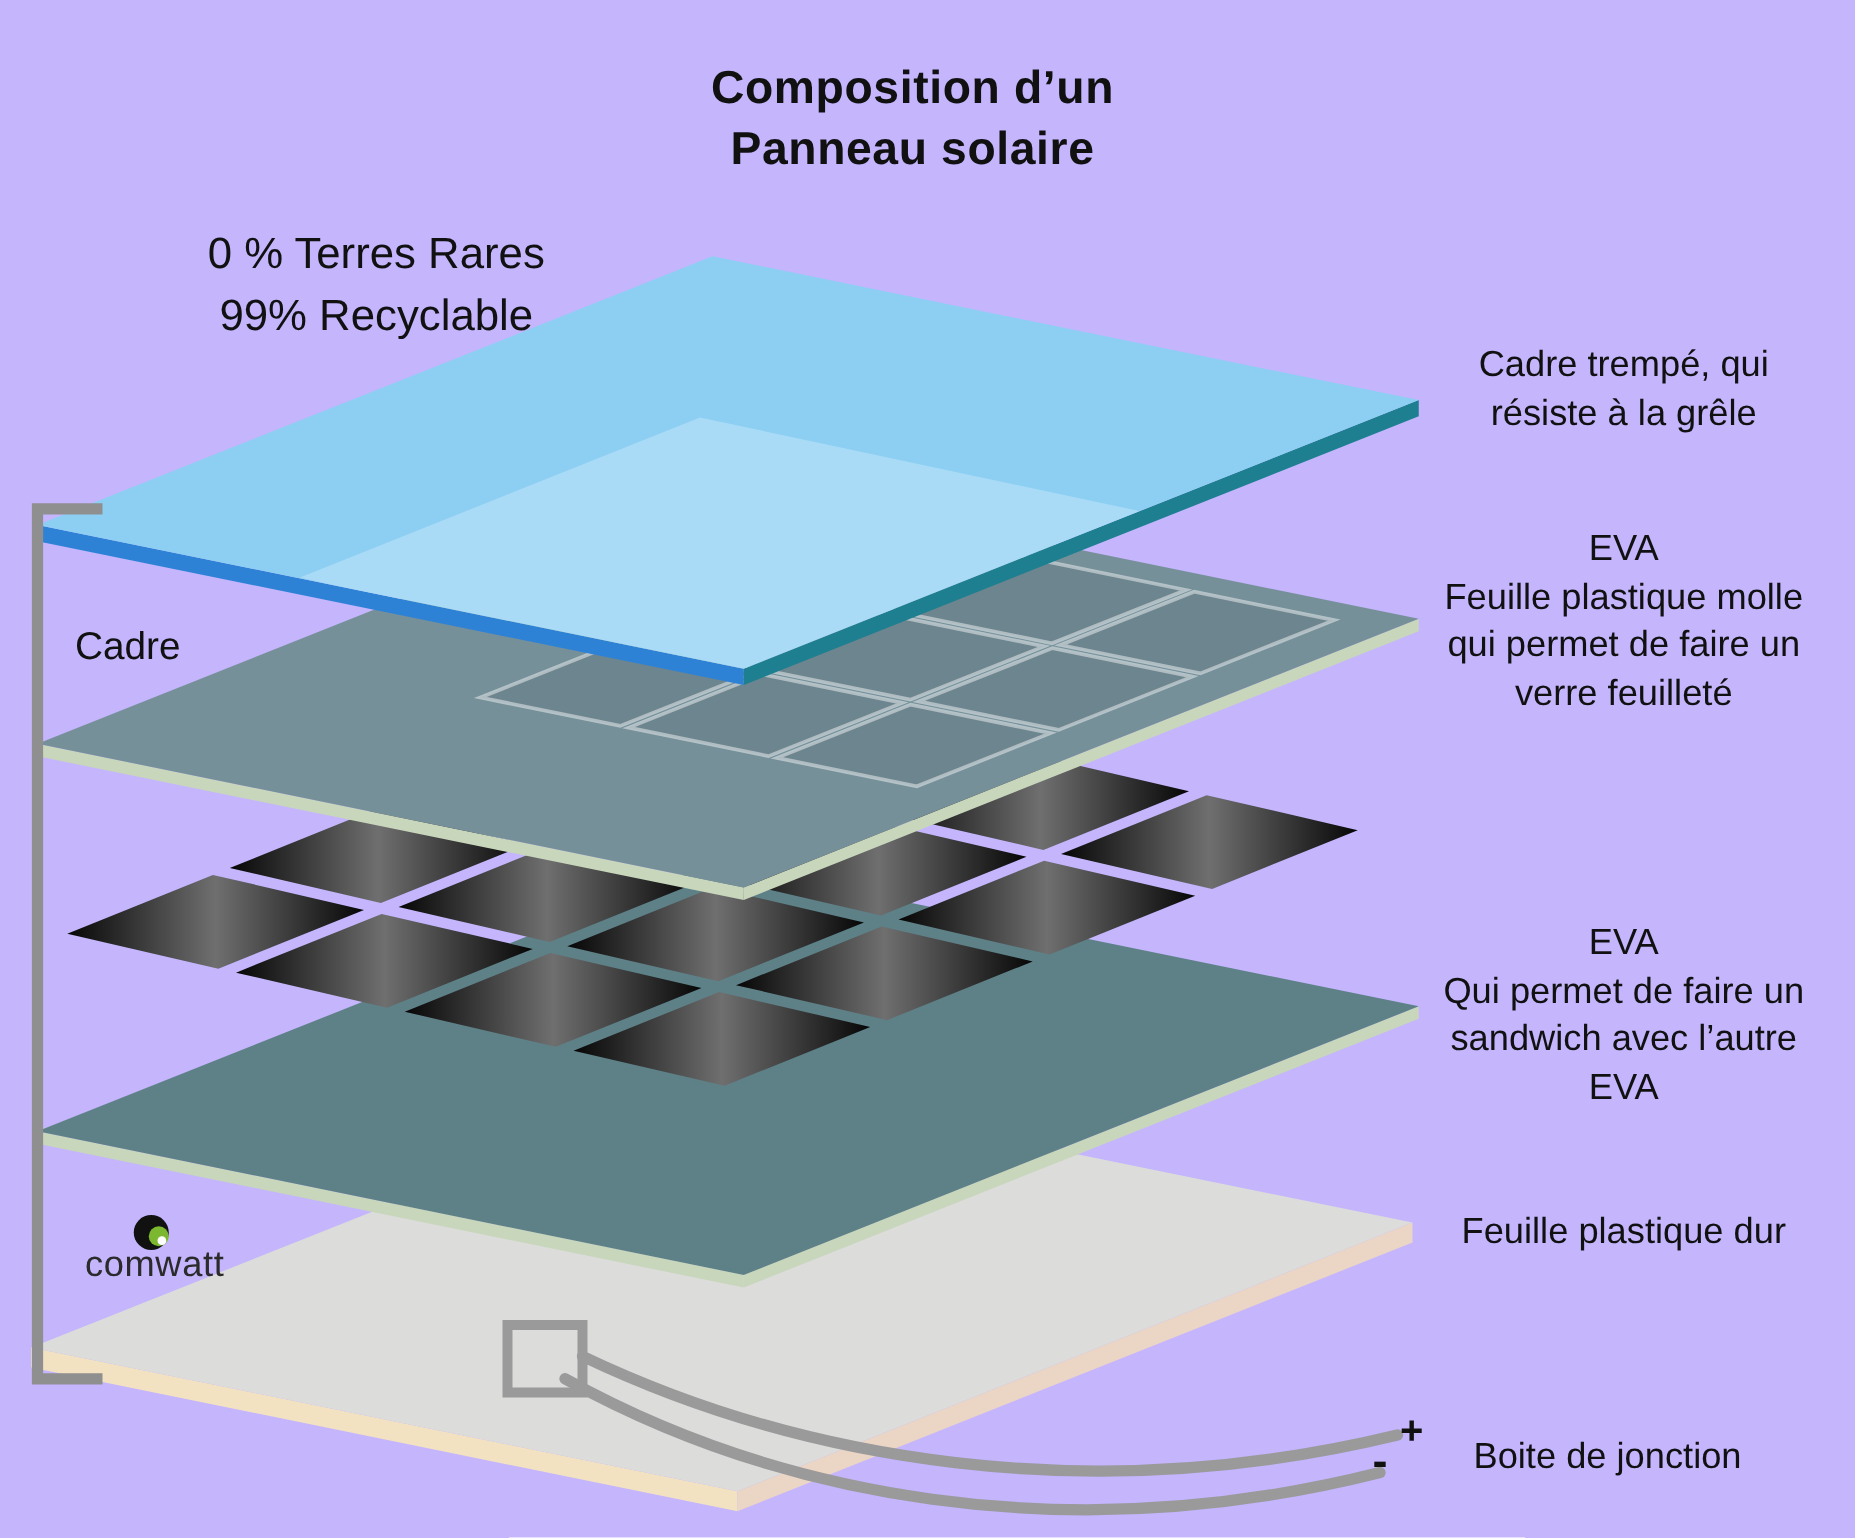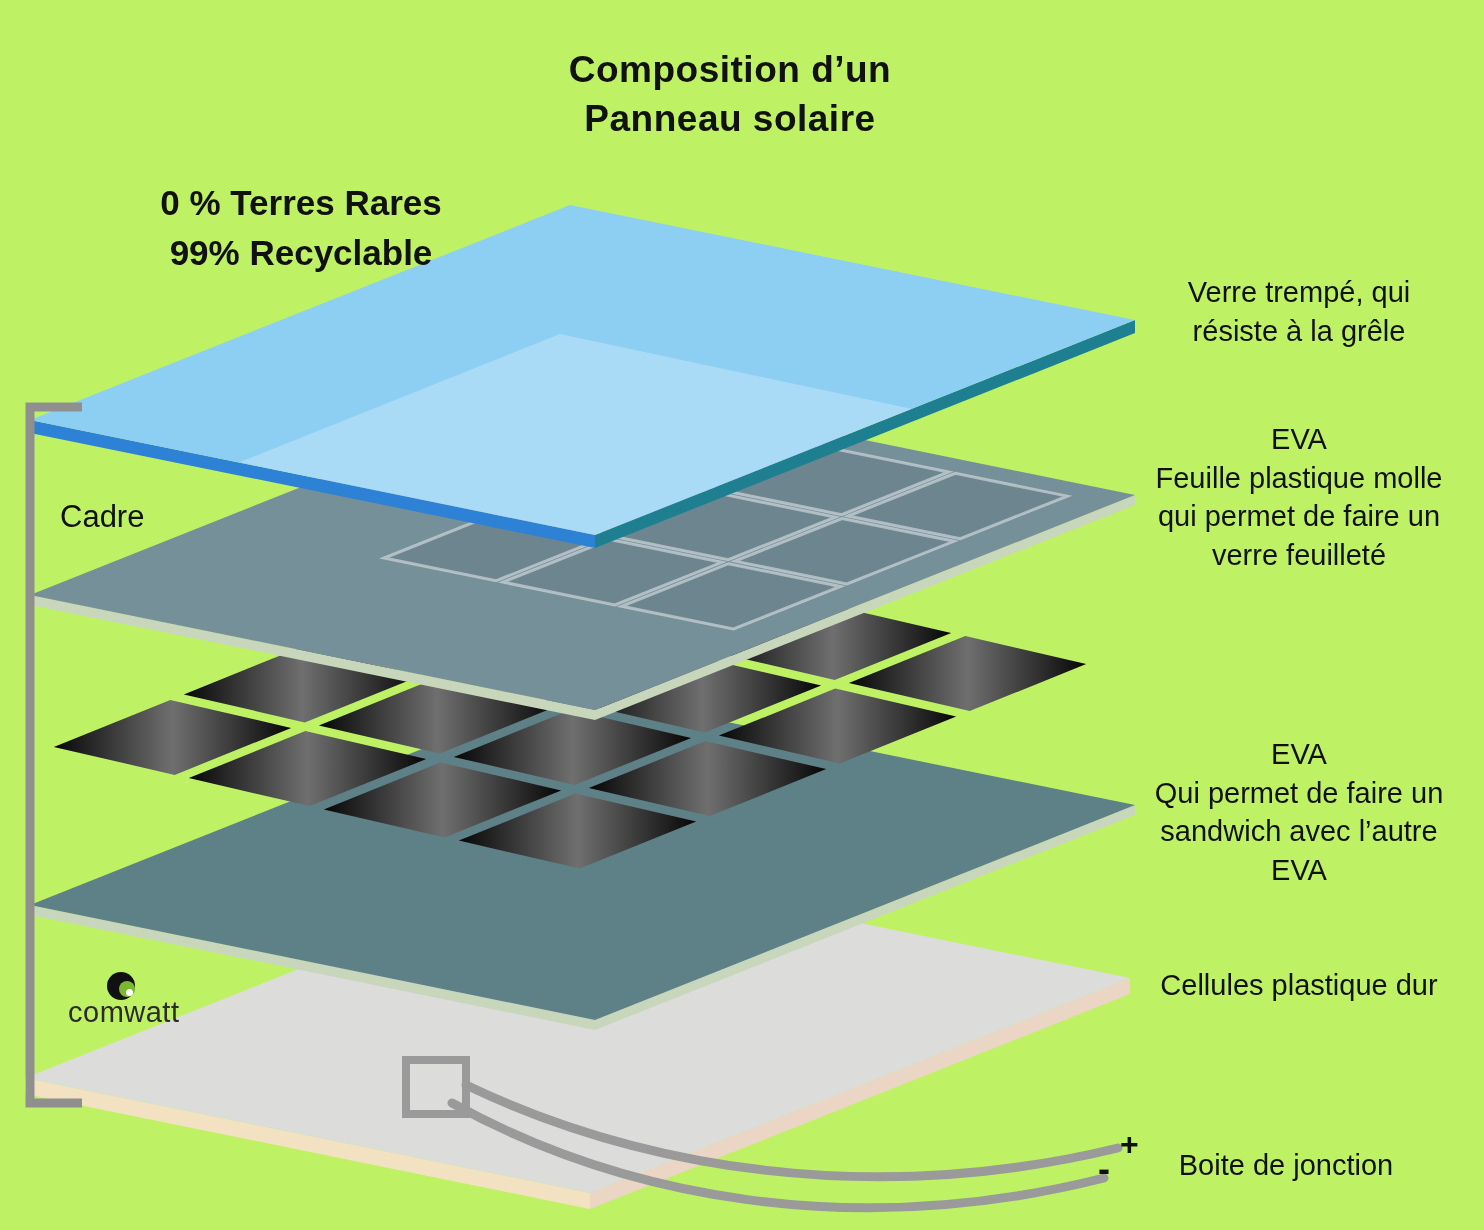--- a/index.html
+++ b/index.html
@@ -1,28 +1,28 @@
 <!DOCTYPE html>
 <html><head>
 <meta charset="utf-8">
 <style>
   html,body{margin:0;padding:0;background:#ffffff;}
   .stage{
-    position:relative;width:1484px;height:1230px;background:#bef264;overflow:hidden;
+    position:relative;width:1484px;height:1230px;background:#c4b5fd;overflow:hidden;
     font-family:"Liberation Sans","DejaVu Sans",sans-serif;color:#111;
   }
   .abs{position:absolute;}
   svg.diagram{position:absolute;left:0;top:0;width:1484px;height:1230px;}
   .title{
     left:430px;top:46px;width:600px;text-align:center;
     font-size:37px;font-weight:bold;line-height:1.32;white-space:pre-line;letter-spacing:0.5px;
   }
   .badge{
     left:98px;top:178px;width:406px;text-align:center;
-    font-size:35px;font-weight:bold;line-height:1.42;white-space:pre-line;
+    font-size:35px;font-weight:normal;line-height:1.42;white-space:pre-line;
   }
   .side-label{
     text-align:center;font-size:29px;line-height:1.33;white-space:pre-line;
   }
   .cadre{left:40px;top:499px;font-size:31px;margin-left:20px;}
   .logo-text{left:68px;top:996px;font-size:29px;color:#2b2b2b;letter-spacing:0.5px;}
   .plus{left:1120px;top:1126px;font-size:32px;font-weight:bold;}
   .minus{left:1098px;top:1148px;font-size:36px;font-weight:bold;}
 </style>
 </head>
@@ -112,29 +112,29 @@
       <circle cx="129.5" cy="992.5" r="3.5" fill="#ffffff"></circle>
     </g>
   </svg>
 
   <div class="abs title">Composition d’un
 Panneau solaire</div>
   <div class="abs badge">0 % Terres Rares
 99% Recyclable</div>
   <div class="abs cadre">Cadre</div>
 
-  <div class="abs side-label" style="left:1116px;top:273px;width:366px">Verre trempé, qui
+  <div class="abs side-label" style="left:1116px;top:273px;width:366px">Cadre trempé, qui
 résiste à la grêle</div>
   <div class="abs side-label" style="left:1116px;top:420px;width:366px">EVA
 Feuille plastique molle
 qui permet de faire un
 verre feuilleté</div>
   <div class="abs side-label" style="left:1116px;top:735px;width:366px">EVA
 Qui permet de faire un
 sandwich avec l’autre
 EVA</div>
-  <div class="abs side-label" style="left:1116px;top:966px;width:366px">Cellules plastique dur</div>
+  <div class="abs side-label" style="left:1116px;top:966px;width:366px">Feuille plastique dur</div>
   <div class="abs side-label" style="left:1136px;top:1146px;width:300px">Boite de jonction</div>
 
   <div class="abs plus">+</div>
   <div class="abs minus">-</div>
   <div class="abs logo-text">comwatt</div>
 </div>
 
 </body></html>

